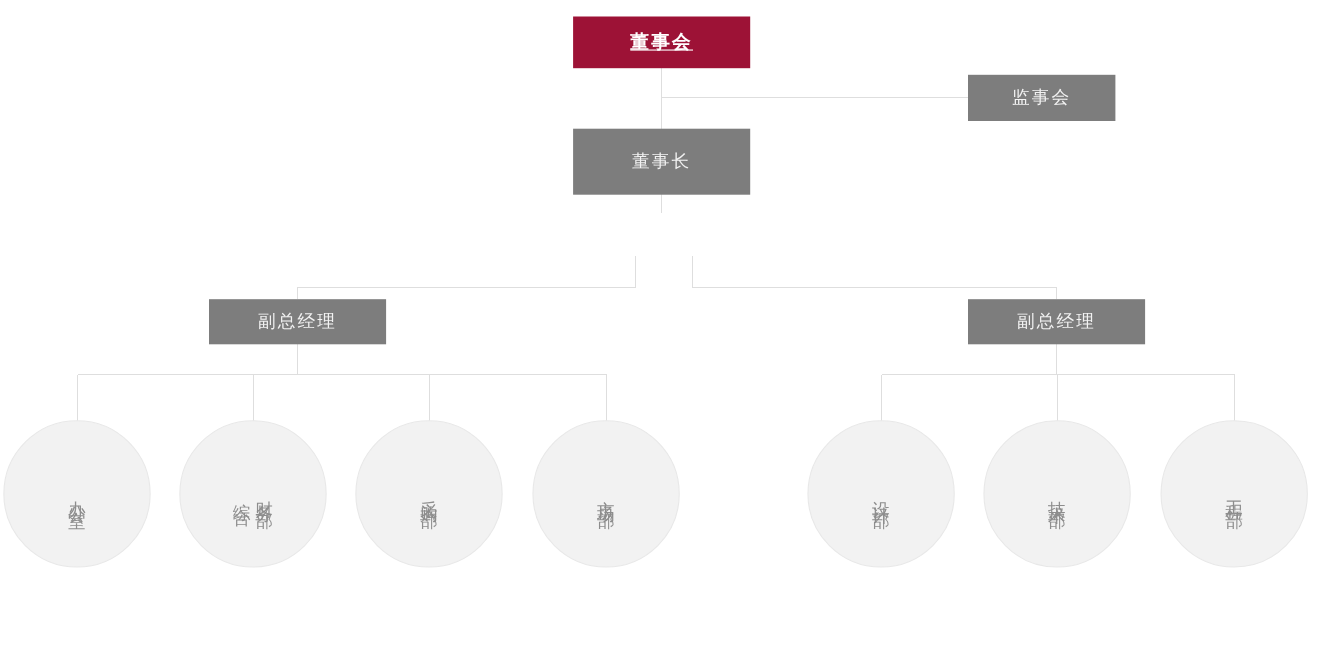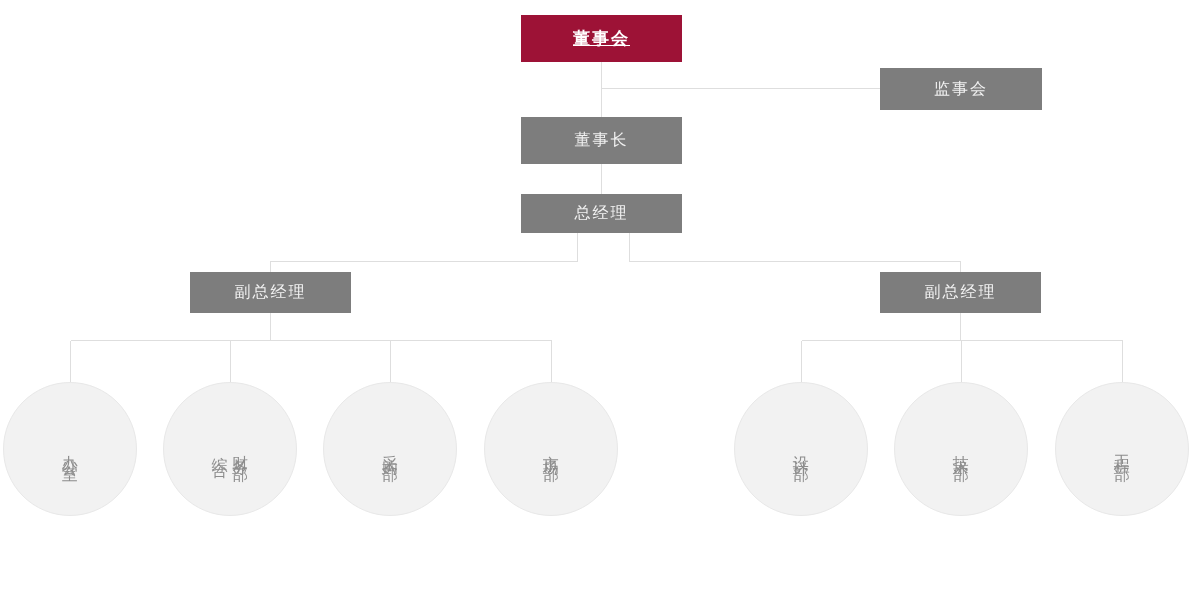--- a/index.html
+++ b/index.html
@@ -30,22 +30,22 @@
     white-space: nowrap;
   }
   .box.red {
     background: #9d1236;
     color: #ffffff;
     font-weight: bold;
     font-size: 17px;
   }
   
   .node-board       { left: 521px; top: 15px;  width: 161px; height: 47px; text-decoration: underline; }
-  .node-supervisory { left: 880px; top: 68px;  width: 162px; height: 42px; }
-  .node-chairman    { left: 521px; top: 117px; width: 161px; height: 47px; }
+  .node-supervisory { left: 880px; top: 68px;  width: 134px; height: 42px; }
+  .node-chairman    { left: 521px; top: 117px; width: 161px; height: 60px; }
   .node-gm          { left: 521px; top: 194px; width: 161px; height: 39px; }
   .node-deputy-l    { left: 190px; top: 272px; width: 161px; height: 41px; }
   .node-deputy-r    { left: 880px; top: 272px; width: 161px; height: 41px; }
 
   .circle {
     position: absolute;
     top: 382px;
     width: 134px;
     height: 134px;
     border-radius: 50%;
@@ -111,23 +111,20 @@
   </div>
 
   <div class="box node-supervisory">
     <span>监事会</span>
   </div>
 
   <div class="box node-chairman">
     <span>董事长</span>
   </div>
 
-  <div class="box node-gm">
-    <span>总经理</span>
-  </div>
 
   <div class="box node-deputy-l">
     <span>副总经理</span>
   </div>
 
   <div class="box node-deputy-r">
     <span>副总经理</span>
   </div>
 
   <div class="circle c1">

